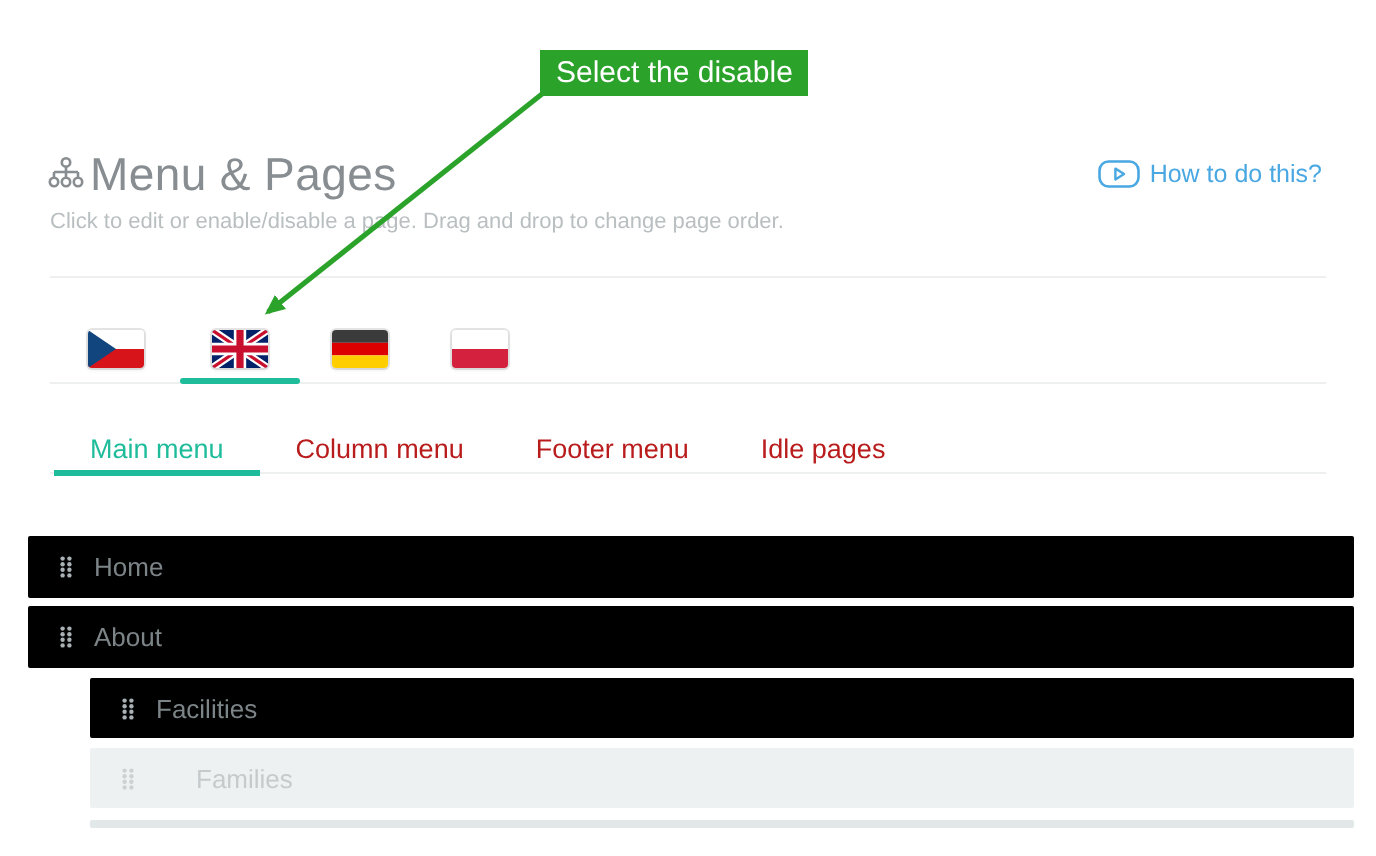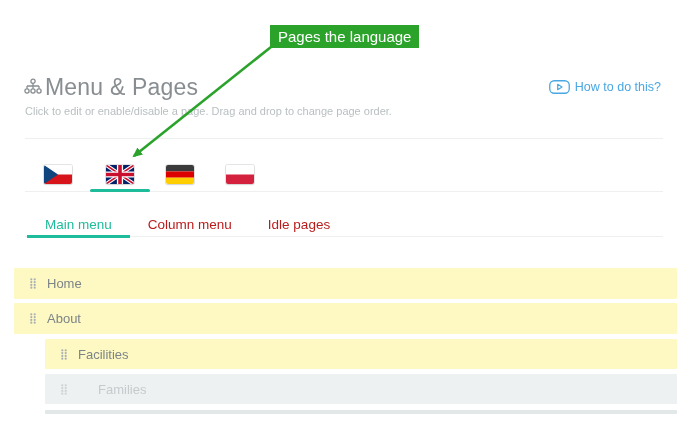--- a/index.html
+++ b/index.html
@@ -28,37 +28,37 @@
   .flag-underline{position:absolute;left:90px;top:189px;width:60px;height:3px;background:#1fbc9c;
     border-radius:1.5px;z-index:5;}
 
   
   .tabs{position:absolute;left:27px;top:215px;display:flex;z-index:4;}
   .tab{height:20px;line-height:20px;padding:0 18px;font-size:13.5px;color:#b91c1c;
     border-bottom:3px solid transparent;cursor:pointer;white-space:nowrap;}
   .tab.active{color:#1fbc9c;border-bottom-color:#1fbc9c;}
 
   
-  .row{position:absolute;height:31px;background:#fef9c3;border-radius:1px;display:flex;
+  .row{position:absolute;height:31px;background:#000000;border-radius:1px;display:flex;
     align-items:center;padding-left:16px;box-sizing:border-box;cursor:pointer;}
   .row.lvl0{left:14px;width:663px;}
   .row.lvl1{left:45px;width:632px;height:30px;}
   .row .handle{color:#a9b1b4;display:flex;align-items:center;cursor:grab;}
   .row .lbl{margin-left:11px;font-size:13px;color:#7c8487;}
   .row.disabled{background:#eef1f2;gap:20px;}
   .row.disabled .handle{color:#ccd2d4;}
   .row.disabled .lbl{color:#c5cbcd;}
   .row.partial{top:410px;height:4px;background:#e2e7e8;padding:0;}
 </style>
 </head>
 <body>
 
 <div class="stage">
 
-  <div class="anno-label">Pages the language</div>
+  <div class="anno-label">Select the disable</div>
   <svg class="arrow-overlay" width="688" height="428" viewBox="0 0 688 428">
     <defs>
       <marker id="ah" markerUnits="userSpaceOnUse" markerWidth="12" markerHeight="12" refX="8" refY="4.5" orient="auto">
         <path d="M0,0 L10,4.5 L0,9 Z" fill="#2ba32b"></path>
       </marker>
     </defs>
     <line x1="271" y1="47" x2="134" y2="156" stroke="#2ba32b" stroke-width="2.6" marker-end="url(#ah)"></line>
   </svg>
 
   <svg class="title-icon" viewBox="0 0 18 18">
@@ -111,20 +111,21 @@
       <rect width="28" height="9.5" fill="#ffffff"></rect>
       <rect y="9.5" width="28" height="9.5" fill="#d4213d"></rect>
     </svg>
   </span>
   <div class="flag-underline"></div>
   <div class="hline" style="top:191px;"></div>
 
   <div class="tabs">
     <div class="tab active">Main menu</div>
     <div class="tab">Column menu</div>
+    <div class="tab">Footer menu</div>
     <div class="tab">Idle pages</div>
   </div>
   <div class="hline" style="top:236px;"></div>
 
   <div>
 
     <div class="row lvl0" style="top:268px;">
       <span class="handle">
         <svg width="6" height="11" viewBox="0 0 6 11" fill="currentColor">
           <circle cx="1.3" cy="1.3" r="1.1"></circle>

